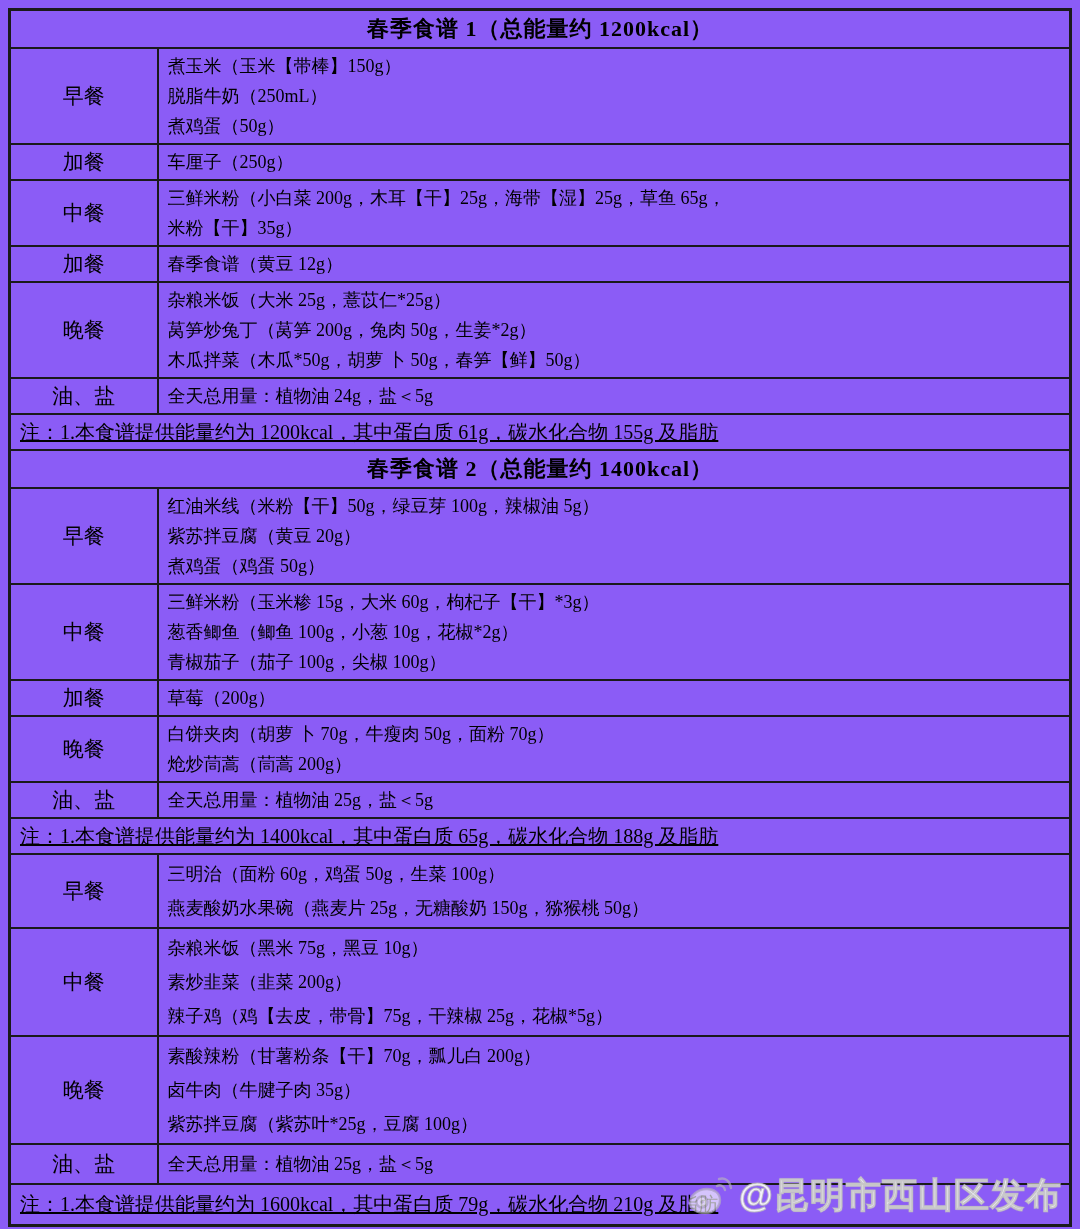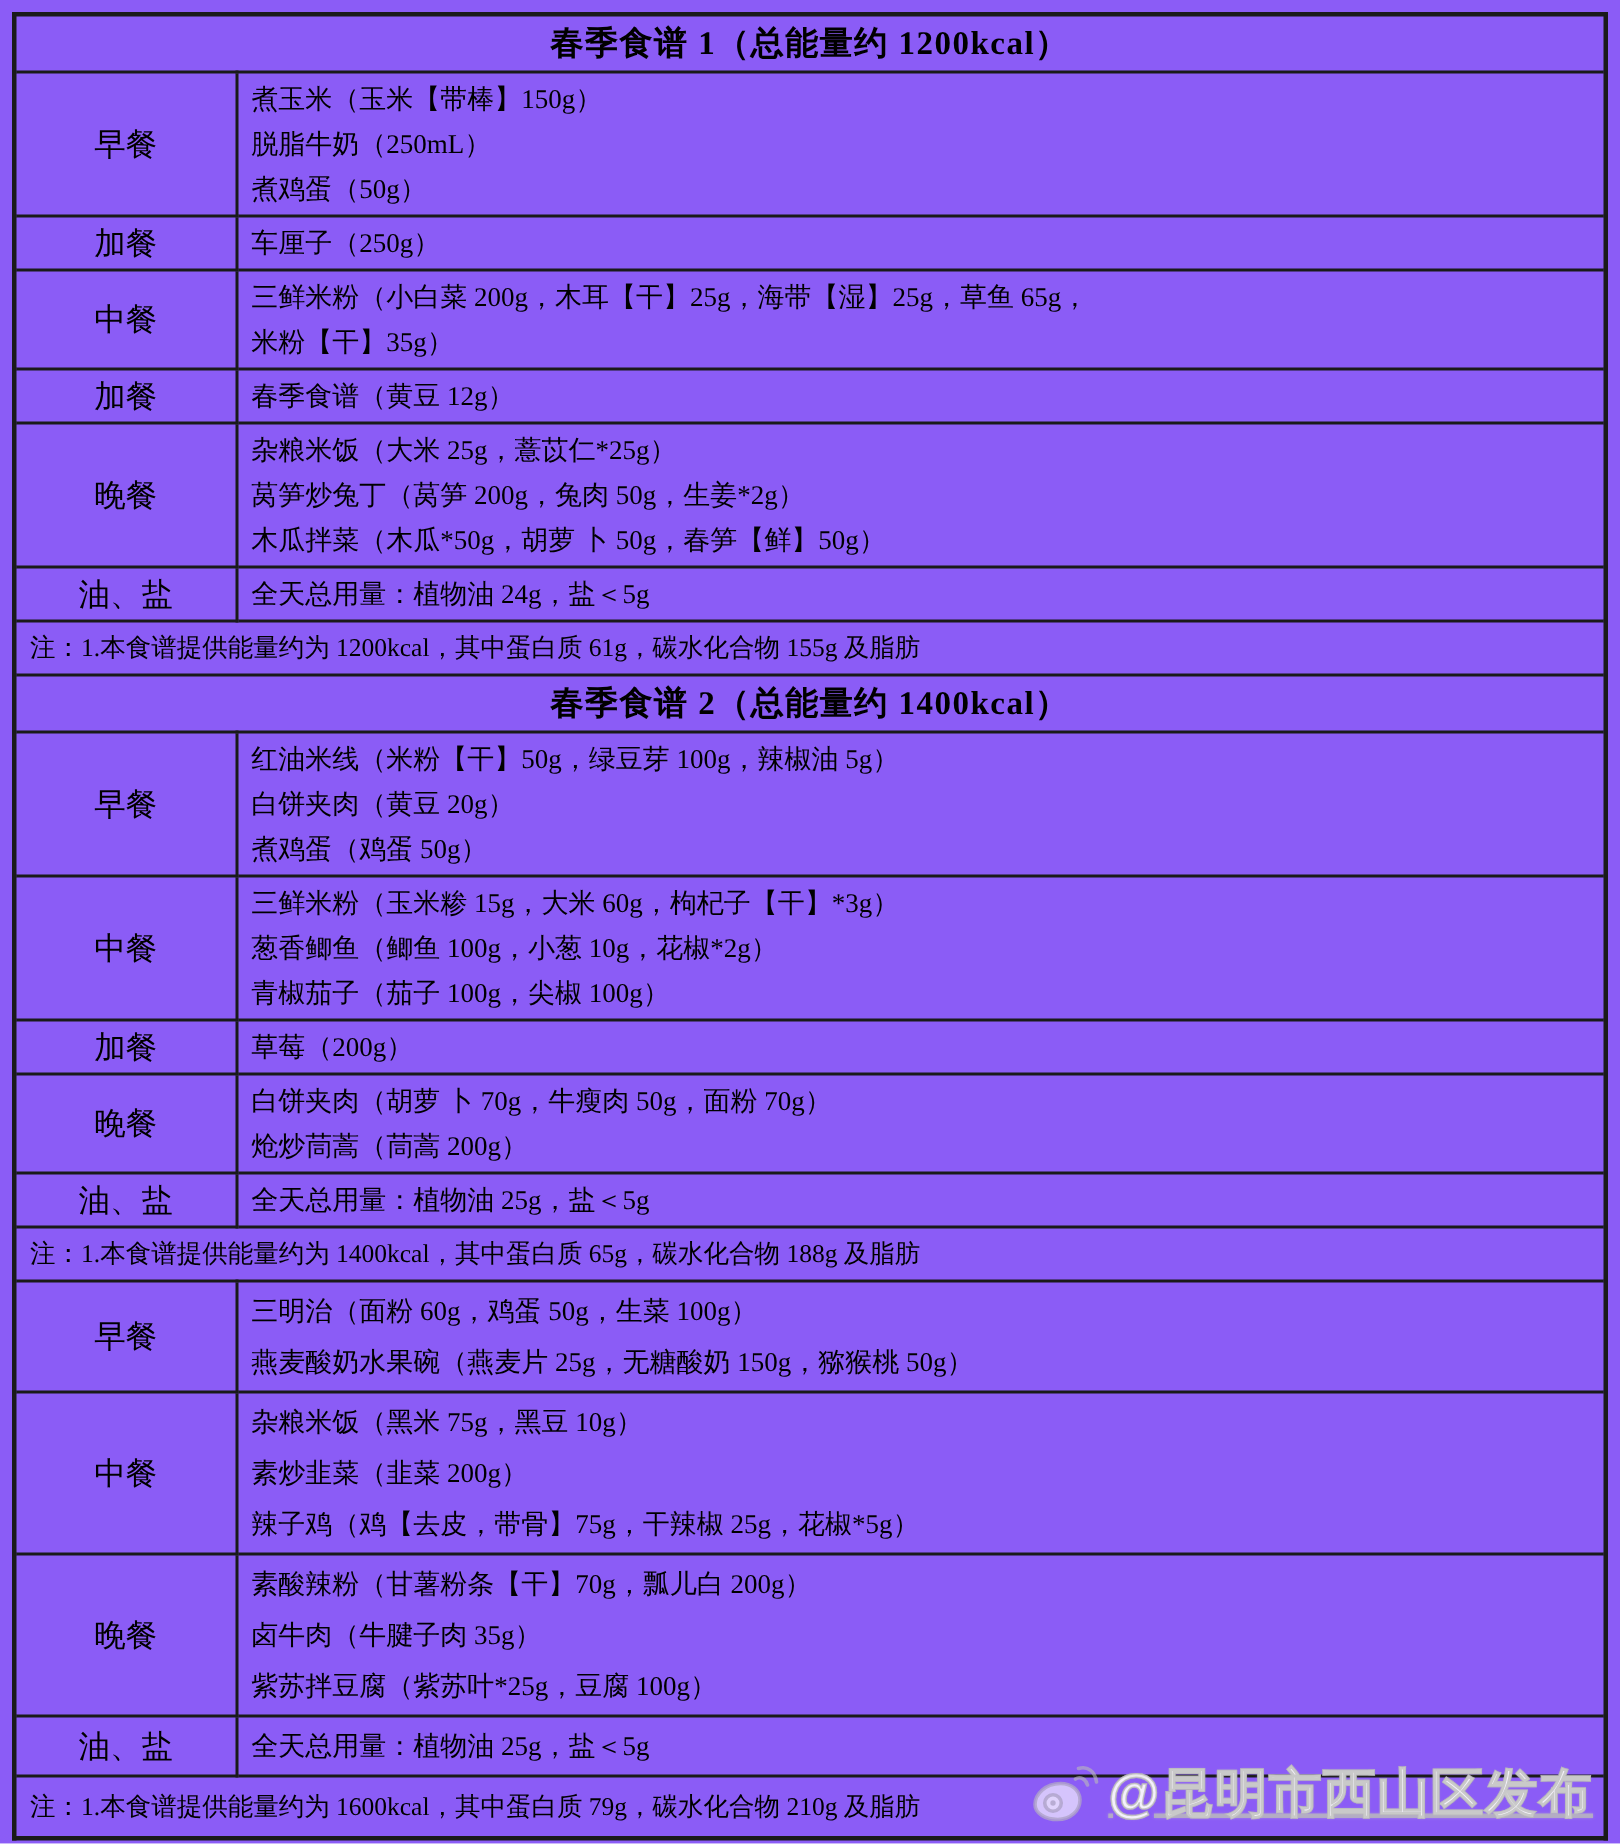--- a/index.html
+++ b/index.html
@@ -42,22 +42,23 @@
     text-align: center;
     font-size: 21px;
     padding: 2px 0;
   }
   .items-cell {
     font-size: 18px;
     padding: 2px 6px 2px 9px;
   }
   .items-cell div { line-height: 30px; white-space: nowrap; }
   .note-cell {
-    font-size: 17px;
+    font-size: 20px;
     padding: 2px 6px 2px 9px;
+    text-decoration: underline;
   }
   .note-cell div { line-height: 30px; white-space: nowrap; }
   tbody.s3 .items-cell div { line-height: 34px; }
   tbody.s3 .note-cell div { line-height: 35px; }
   .watermark {
     position: absolute;
     right: 18px;
     bottom: 10px;
     display: flex;
     align-items: center;
@@ -65,21 +66,20 @@
     pointer-events: none;
   }
   .watermark-text {
     font-family: "Liberation Sans", sans-serif;
     font-size: 35px;
     font-weight: bold;
     letter-spacing: 1px;
     color: rgba(255, 255, 255, 0.88);
     -webkit-text-stroke: 1px rgba(186, 186, 186, 0.75);
     text-shadow: 0 0 2px rgba(200, 200, 200, 0.45);
-    text-decoration: underline;
   }
   .weibo-icon { opacity: 0.75; }
 </style>
 </head>
 <body>
 
 <div class="page">
   <table class="menu-table">
     <colgroup>
         <col class="c1">
@@ -139,21 +139,21 @@
     </tbody>
 
     <tbody>
       <tr>
         <td colspan="2" class="title-cell">春季食谱 2（总能量约 1400kcal）</td>
       </tr>
       <tr>
         <td class="label-cell">早餐</td>
         <td class="items-cell">
           <div>红油米线（米粉【干】50g，绿豆芽 100g，辣椒油 5g）</div>
-          <div>白饼夹肉（黄豆 20g）</div>
+          <div>紫苏拌豆腐（黄豆 20g）</div>
           <div>煮鸡蛋（鸡蛋 50g）</div>
         </td>
       </tr>
       <tr>
         <td class="label-cell">中餐</td>
         <td class="items-cell">
           <div>三鲜米粉（玉米糁 15g，大米 60g，枸杞子【干】*3g）</div>
           <div>葱香鲫鱼（鲫鱼 100g，小葱 10g，花椒*2g）</div>
           <div>青椒茄子（茄子 100g，尖椒 100g）</div>
         </td>

